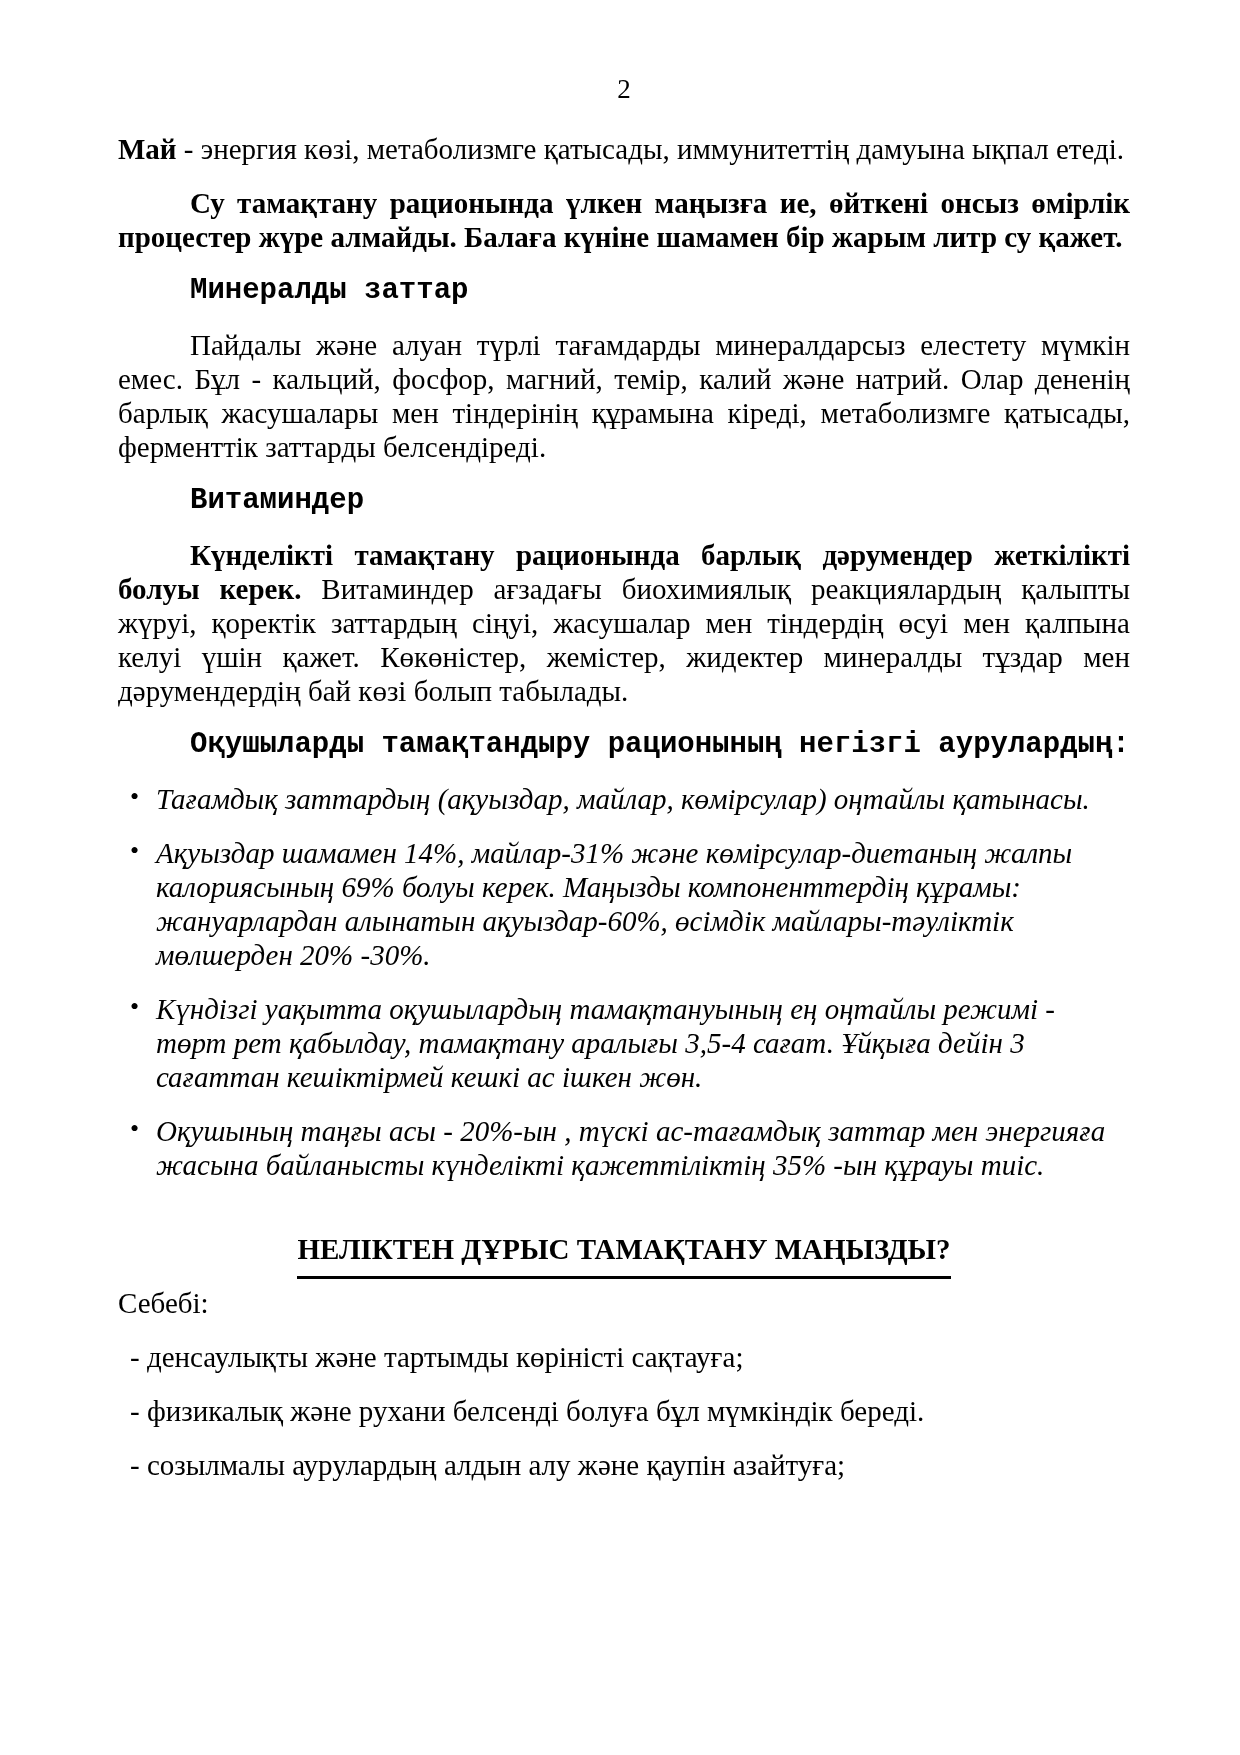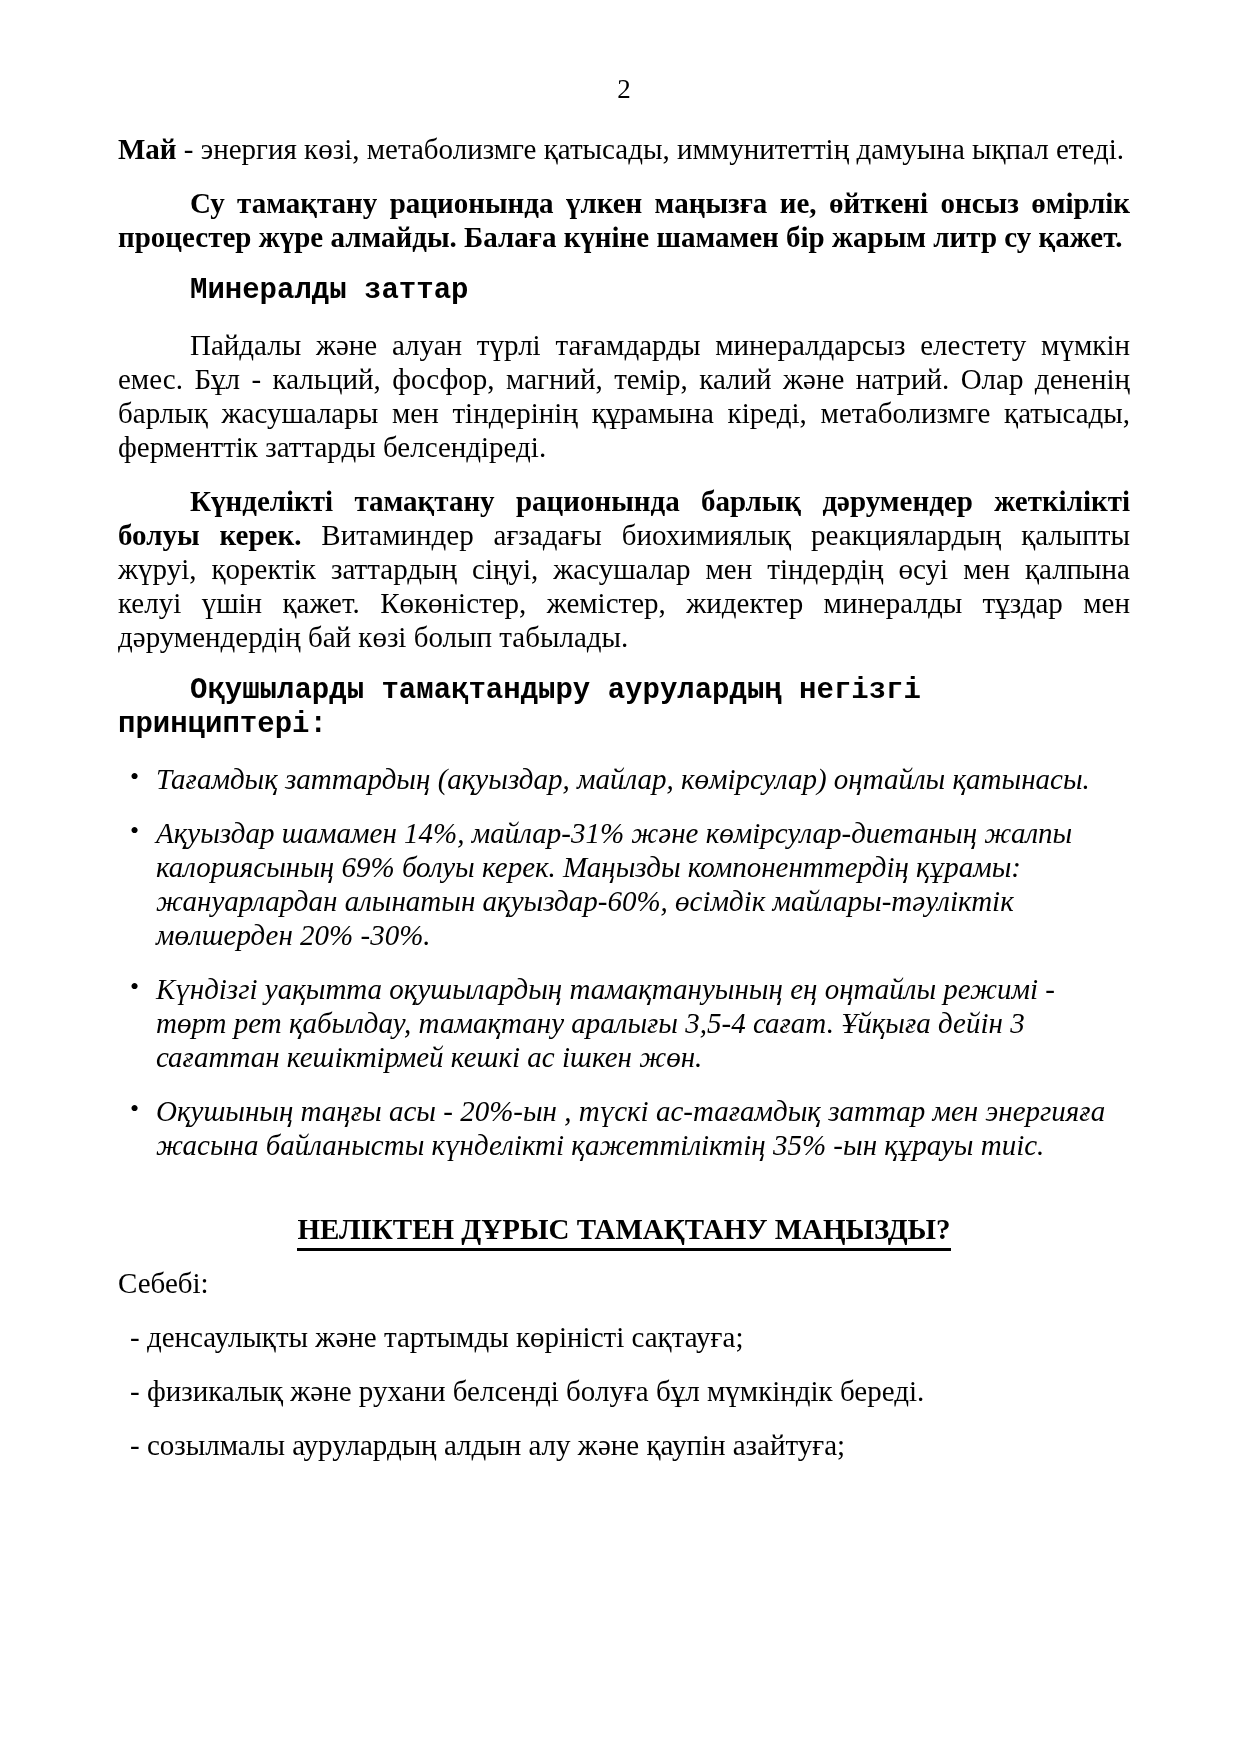--- a/index.html
+++ b/index.html
@@ -53,44 +53,45 @@
     font-style: normal;
     font-size: 26px;
   }
   .why-heading {
     text-align: center;
     font-weight: bold;
     margin: 50px 0 20px 0;
   }
   .why-heading .underline {
     border-bottom: 3px solid #000;
-    padding-bottom: 3px;
+    padding-bottom: 11px;
   }
   .reason { margin: 0 0 20px 12px; }
 </style>
 </head>
 <body>
 
 <div class="page">
 
   <div class="page-number">2</div>
 
   <p class="para justify"><span class="term">Май</span><span> - энергия көзі, метаболизмге қатысады, иммунитеттің дамуына ықпал етеді.</span></p>
 
 
   <p class="para justify indent water">Су тамақтану рационында  үлкен маңызға ие, өйткені онсыз өмірлік процестер жүре алмайды. Балаға күніне шамамен бір жарым литр су қажет.</p>
 
   <p class="heading indent">Минералды заттар</p>
 
   <p class="para justify indent">Пайдалы және алуан түрлі тағамдарды минералдарсыз елестету мүмкін емес. Бұл -  кальций, фосфор, магний, темір, калий және натрий. Олар дененің барлық жасушалары мен тіндерінің құрамына кіреді, метаболизмге қатысады, ферменттік заттарды белсендіреді.</p>
 
+  <p class="heading indent">Витаминдер</p>
 
   <p class="para justify indent"><span class="term">Күнделікті тамақтану рационында  барлық дәрумендер жеткілікті болуы керек.</span><span> Витаминдер ағзадағы биохимиялық реакциялардың қалыпты жүруі, қоректік заттардың сіңуі, жасушалар мен тіндердің өсуі мен қалпына келуі үшін қажет. Көкөністер, жемістер, жидектер минералды тұздар мен дәрумендердің бай көзі болып табылады.</span></p>
 
-  <p class="heading indent">Оқушыларды  тамақтандыру аурулардың  негізгі принциптері:</p>
+  <p class="heading indent">Оқушыларды  тамақтандыру рационының  негізгі аурулардың:</p>
 
   <ul class="bullets">
     <li>
       <span class="dot">•</span><span>Тағамдық заттардың (ақуыздар, майлар, көмірсулар) оңтайлы қатынасы.</span>
     </li>
     <li>
       <span class="dot">•</span><span> Ақуыздар шамамен 14%, майлар-31% және көмірсулар-диетаның жалпы калориясының 69% болуы керек. Маңызды компоненттердің құрамы: жануарлардан алынатын ақуыздар-60%, өсімдік майлары-тәуліктік мөлшерден 20% -30%.</span>
     </li>
     <li>
       <span class="dot">•</span><span> Күндізгі уақытта оқушылардың тамақтануының ең оңтайлы режимі - төрт рет қабылдау, тамақтану аралығы 3,5-4 сағат. Ұйқыға дейін 3 сағаттан кешіктірмей кешкі ас ішкен жөн.</span>

